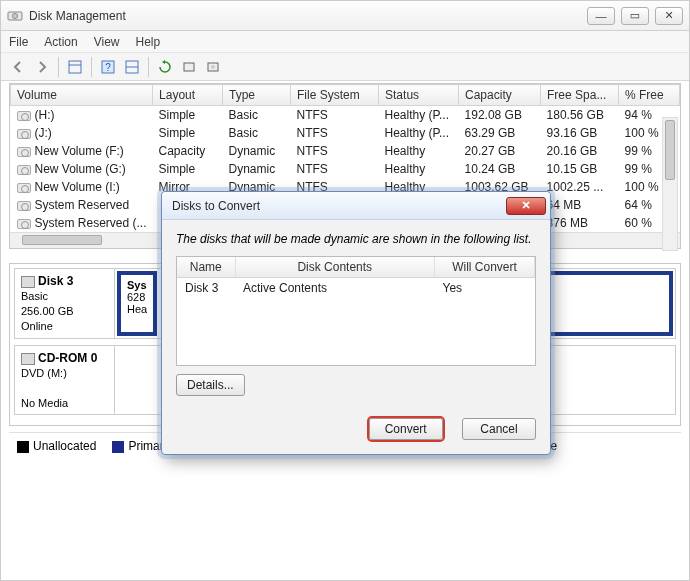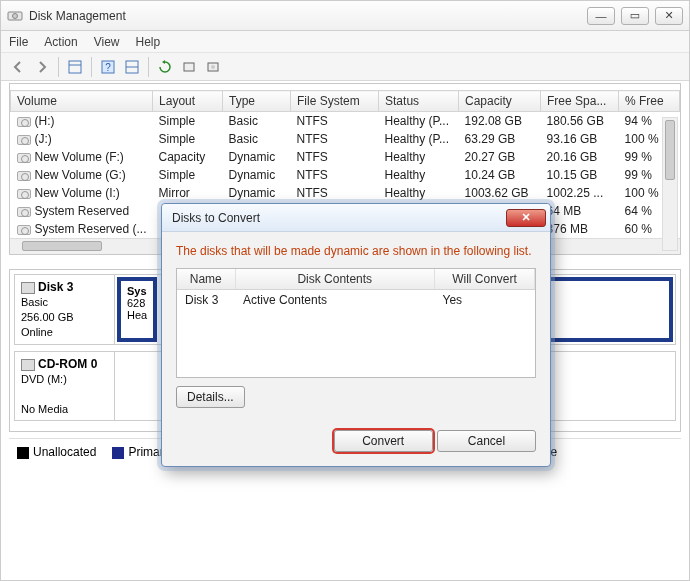--- a/index.html
+++ b/index.html
@@ -54,21 +54,21 @@
   .tsep { width:1px; height:20px; background:#ccc; margin:0 3px; }
   
   .mainframe {
     padding:2px 8px 8px 8px;
   }
   .panel {
     border:1px solid #c8c8c8;
     background:#fff;
   }
   
-  .vtable { width:100%; border-collapse:collapse;margin-top:6px; }
+  .vtable { width:100%; border-collapse:collapse; }
   .vtable th {
     background:linear-gradient(#fdfdfd,#ececec);
     border:1px solid #d4d4d4;
     text-align:left;
     padding:3px 6px;
     font-weight:normal;
     color:#333;
     font-size:12px;
     height:20px;
   }
@@ -108,21 +108,21 @@
   .swatch{display:inline-block;width:12px;height:12px;margin-right:4px;vertical-align:middle;}
   .sw-black{background:#000;}
   .sw-navy{background:#1e2a8a;}
   .sw-olive{background:#7a7a1a;}
   .sw-teal{background:#0a6a5a;}
   .sw-maroon{background:#6a1a1a;}
 
   
   .dialog {
     position:absolute;
-    left:160px; top:202px;
+    left:160px; top:190px;
     width:390px;
     border:1px solid #6a8cb8;
     box-shadow:0 0 0 4px rgba(140,170,210,0.35), 4px 6px 16px rgba(0,0,0,0.35);
     background:#f2f2f2;
     border-radius:4px;
   }
   .dlg-title {
     height:28px;
     background:linear-gradient(#f8fbff,#dfeaf7);
     display:flex; align-items:center;
@@ -132,40 +132,40 @@
   }
   .dlg-title .t { flex:1; color:#2a2a2a; }
   .dlg-close {
     width:40px; height:18px;
     background:linear-gradient(#e98, #c9302c);
     border:1px solid #8a2a22; border-radius:3px;
     color:#fff; display:flex;align-items:center;justify-content:center;
     font-weight:bold; font-size:11px;
   }
   .dlg-body { padding:12px 14px 14px; }
-  .dlg-body p { margin:0 0 10px; color:#c2410c; }
+  .dlg-body p { margin:0 0 10px; color:#000000;font-style:italic; }
   .listbox {
     border:1px solid #bcbcbc; background:#fff; height:110px;
   }
   .listbox table { width:100%; border-collapse:collapse; }
   .listbox thead td {
     background:linear-gradient(#fdfdfd,#ececec);
     border-bottom:1px solid #d4d4d4; border-right:1px solid #e0e0e0;
     padding:3px 8px; font-size:12px; color:#333;text-align:center;
   }
   .listbox tbody td { padding:3px 8px; font-size:12px; color:#222; }
   .dlg-btn {
     height:22px; padding:0 10px;
     background:linear-gradient(#fdfdfd,#e6e6e6);
     border:1px solid #9a9a9a; border-radius:3px;
     font-size:12px; color:#222;
     display:inline-flex; align-items:center; justify-content:center;
   }
   .dlg-actions { text-align:right; margin-top:22px; }
-  .dlg-actions .dlg-btn { width:99px; margin-left:1px; }
+  .dlg-actions .dlg-btn { width:74px; margin-left:16px; }
   .primary-outline { box-shadow:0 0 0 2px #d43a2f; }
   .details-row { margin-top:8px; }
 </style>
 </head>
 <body>
 
 <div class="titlebar">
   <svg class="appicon" viewBox="0 0 16 16">
       <rect x="1" y="4" width="14" height="8" rx="1" fill="#e6e6e6" stroke="#888"></rect>
       <circle cx="8" cy="8" r="2.5" fill="#ccc" stroke="#888"></circle>

